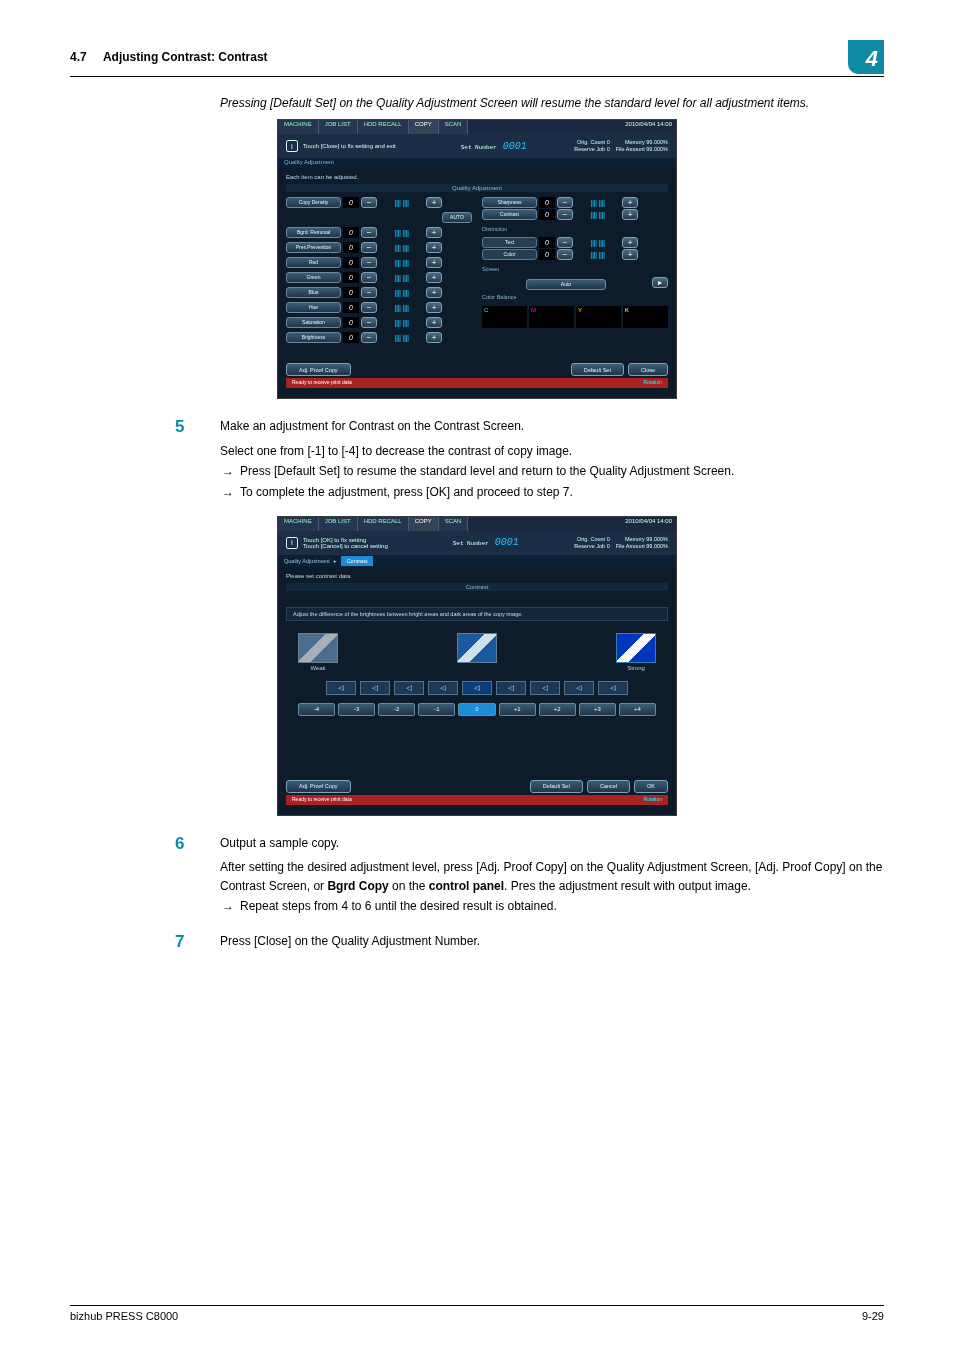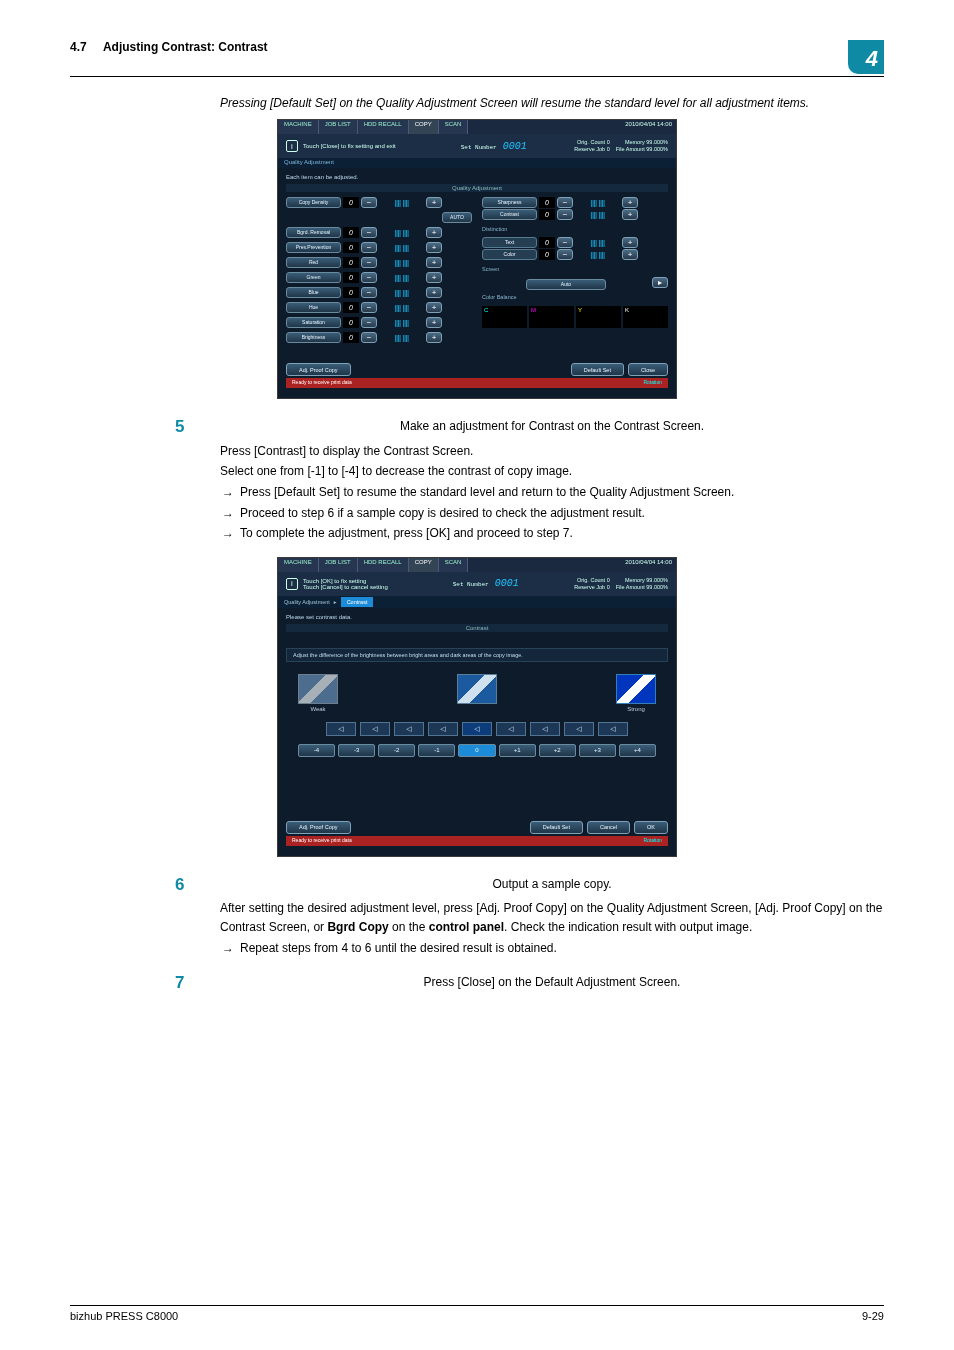--- a/index.html
+++ b/index.html
@@ -1,18 +1,18 @@
 <!DOCTYPE html>
 <html><head>
 <meta charset="utf-8">
 <style>
   * { box-sizing: border-box; margin: 0; padding: 0; }
   html, body { width: 954px; height: 1350px; background: #fff; font-family: Arial, Helvetica, sans-serif; color: #000; }
   .page { position: relative; width: 954px; height: 1350px; padding: 40px 70px 30px 70px; }
-  .header-row { display: flex; align-items: flex-start; justify-content: space-between; margin-bottom: 2px; }
+  .header-row { display: flex; align-items: center; justify-content: space-between; margin-bottom: 2px; }
   .header-left { font-size: 12px; font-weight: bold; }
   .chapter-badge { width: 36px; height: 34px; background: #0f8aa5; color: #fff; display: flex; align-items: flex-end; justify-content: flex-end; padding: 2px 6px; font-size: 22px; font-weight: bold; font-style: italic; border-radius: 0 0 0 10px; }
   .header-line { height: 1px; background: #000; margin-top: 2px; margin-bottom: 18px; }
   .notice-block { margin-left: 150px; margin-right: 0; margin-bottom: 8px; }
   .notice-title { font-style: italic; font-weight: bold; font-size: 13px; }
   .notice-body { font-style: italic; font-size: 12px; line-height: 1.35; }
   .screenshot { width: 400px; height: 280px; margin: 8px auto 18px auto; background:#0d1b2a; border:1px solid #3a3a3a; position:relative; overflow:hidden; font-family: Arial, sans-serif; }
   .screenshot2 { width: 400px; height: 300px; margin: 8px auto 18px auto; background:#0d1b2a; border:1px solid #3a3a3a; position:relative; overflow:hidden; font-family: Arial, sans-serif; }
 
   
@@ -60,21 +60,21 @@
   .levels { display:flex; gap:3px; padding:4px 20px;}
   .levels .lv { flex:1; height:13px; background:linear-gradient(#3a5d78,#203648); border:1px solid #6a8aa0; border-radius:2px; font-size:6px; color:#e7f4ff; display:flex; align-items:center; justify-content:center;}
   .levels .lv.sel{ background:#1c8bd8; }
   .ss2-footer { position:absolute; bottom:10px; left:0; right:0; padding:0 8px;}
 
   
   .step { display:flex; margin-top: 10px; }
   .step-num { width: 150px; min-width:150px; text-align:left; padding-left:105px; color:#0f8aa5; font-size:17px; font-weight:bold; }
   .step-body { font-size:12px; line-height:1.55; flex:1; }
   .step-body p { margin-bottom: 2px; }
-  .step-body .first { margin-bottom: 6px; text-align: center; }
+  .step-body .first { margin-bottom: 6px; }
   .arrow-list { list-style:none; padding:0; margin:2px 0 6px 0; }
   .arrow-list li { position:relative; padding-left:20px; margin-bottom:2px; }
   .arrow-list li::before { content:"→"; position:absolute; left:2px; font-weight:bold; }
   .footer { position: absolute; bottom: 28px; left: 70px; right: 70px; display:flex; justify-content:space-between; align-items:flex-end; font-size:11px; }
   .footer-line { position:absolute; bottom:44px; left:70px; right:70px; height:1px; background:#000; }
 </style>
 </head>
 <body>
 
 <div class="page">
@@ -249,25 +249,23 @@
           <span>Ready to receive print data</span>
           <span style="color:#0ff">Rotation</span>
         </div>
     </div>
   </div>
 
   <div class="step">
     <div class="step-num">5</div>
     <div class="step-body">
       <p class="first">Make an adjustment for Contrast on the Contrast Screen.</p>
-      <p>Press [Contrast] to display the Contrast Screen.</p>
       <p>Select one from [-1] to [-4] to decrease the contrast of copy image.</p>
       <ul class="arrow-list">
         <li>Press [Default Set] to resume the standard level and return to the Quality Adjustment Screen.</li>
-        <li>Proceed to step 6 if a sample copy is desired to check the adjustment result.</li>
         <li>To complete the adjustment, press [OK] and proceed to step 7.</li>
       </ul>
     </div>
   </div>
 
   <div class="screenshot2">
     <div class="ss-topbar">
       <div class="ss-toptab">MACHINE</div>
       <div class="ss-toptab">JOB LIST</div>
       <div class="ss-toptab">HDD RECALL</div>
@@ -353,32 +351,32 @@
           <span style="color:#0ff">Rotation</span>
         </div>
     </div>
   </div>
 
   <div class="step">
     <div class="step-num">6</div>
     <div class="step-body">
       <p class="first">Output a sample copy.</p>
       <p>
-        <span>After setting the desired adjustment level, press [Adj. Proof Copy] on the Quality Adjustment Screen, [Adj. Proof Copy] on the Contrast Screen, or </span><b>Bgrd Copy</b><span> on the </span><b>control panel</b><span>. Check the indication result with output image.</span>
+        <span>After setting the desired adjustment level, press [Adj. Proof Copy] on the Quality Adjustment Screen, [Adj. Proof Copy] on the Contrast Screen, or </span><b>Bgrd Copy</b><span> on the </span><b>control panel</b><span>. Pres the adjustment result with output image.</span>
       </p>
       <ul class="arrow-list">
         <li>Repeat steps from 4 to 6 until the desired result is obtained.</li>
       </ul>
     </div>
   </div>
 
   <div class="step">
     <div class="step-num">7</div>
     <div class="step-body">
-      <p class="first">Press [Close] on the Default Adjustment Screen.</p>
+      <p class="first">Press [Close] on the Quality Adjustment Number.</p>
     </div>
   </div>
 
   <div class="footer-line"></div>
   <div class="footer">
     <span>bizhub PRESS C8000</span>
     <span>9-29</span>
   </div>
 </div>
 

